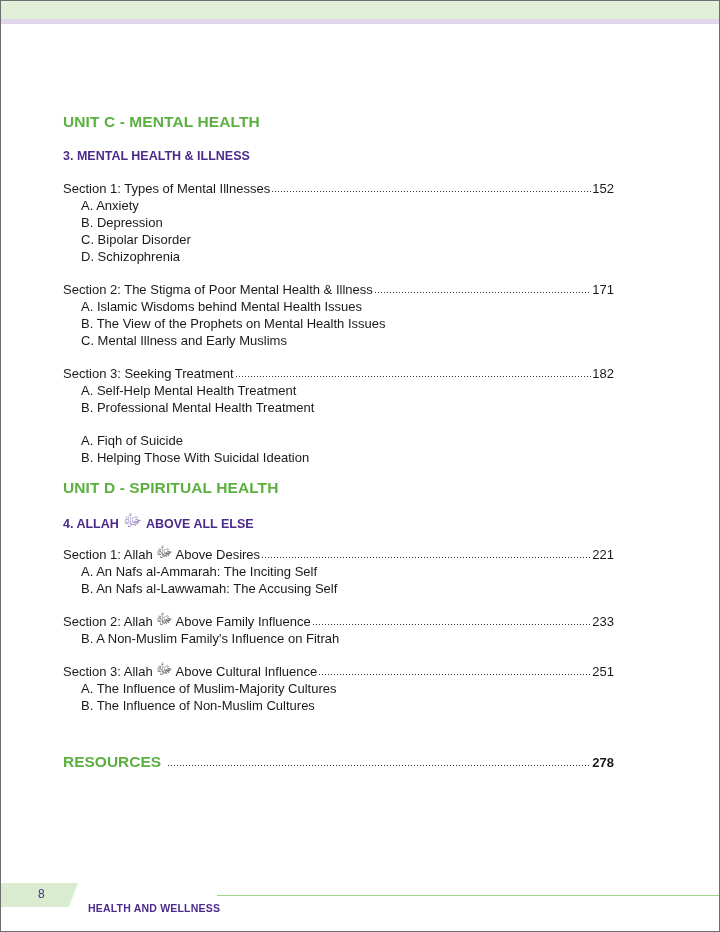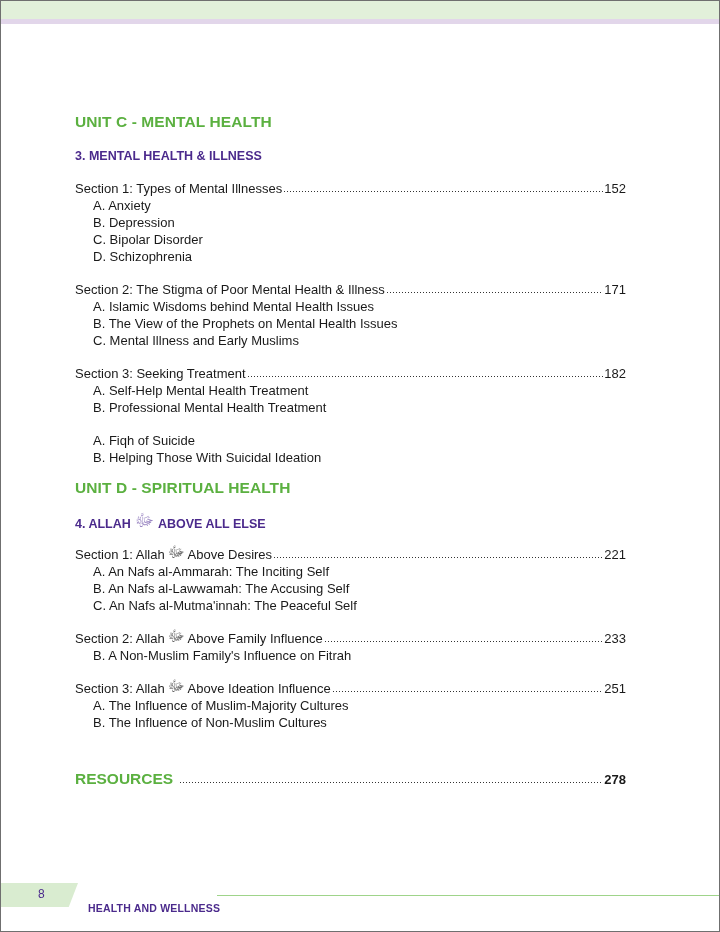--- a/index.html
+++ b/index.html
@@ -9,21 +9,21 @@
     font-family: "Liberation Sans", "DejaVu Sans", sans-serif;
     color: #1a1a1a;
   }
   .frame {
     position: absolute; left: 0; top: 0; width: 718px; height: 930px;
     border: 1px solid #6f6f6f; box-sizing: content-box;
   }
   .top-band-green { position: absolute; left: 1px; top: 1px; width: 718px; height: 18px; background: #e2f0da; }
   .top-band-purple { position: absolute; left: 1px; top: 19px; width: 718px; height: 5px; background: #e2d6ea; }
 
-  .content { position: absolute; left: 63px; top: 112px; width: 551px; margin-left: 12px; }
+  .content { position: absolute; left: 63px; top: 112px; width: 551px; }
 
   .unit-title { color: #5bb040; font-weight: bold; font-size: 15.5px; letter-spacing: 0.1px; margin: 0; height: 20px; line-height: 20px; }
   .chapter-title { color: #4b2a8c; font-weight: bold; font-size: 12.5px; margin: 0; height: 18px; line-height: 18px; }
   .allah-glyph { color: #9a86c2; font-weight: normal; font-size: 17px; font-family: "DejaVu Sans", sans-serif; display: inline-block; transform: translateY(-2px); margin: 0 4px; }
   .allah-glyph-sm { color: #555; font-weight: normal; font-size: 15px; font-family: "DejaVu Sans", sans-serif; display: inline-block; transform: translateY(-2px); margin: 0 3px; }
 
   .toc-row { display: flex; align-items: baseline; font-size: 13px; height: 17px; line-height: 17px; }
   .toc-row .label { white-space: nowrap; }
   .toc-row .leader {
     flex: 1; margin: 0 1px; height: 3px; align-self: flex-end; margin-bottom: 4px;
@@ -106,33 +106,32 @@
   </div>
   <div style="height:15px"></div>
 
   <div class="toc-row">
     <span class="label"><span>Section 1: Allah</span><span class="allah-glyph-sm">ﷻ</span><span>Above Desires</span></span>
     <span class="leader"></span>
     <span class="page">221</span>
   </div>
   <div class="sub-item">A. An Nafs al-Ammarah: The Inciting Self</div>
   <div class="sub-item">B. An Nafs al-Lawwamah: The Accusing Self</div>
-  <div class="sub-item">C. An Nafs al-Mutma'innah: The Peaceful Self</div>
   <div style="height:16px"></div>
 
   <div class="toc-row">
     <span class="label"><span>Section 2: Allah</span><span class="allah-glyph-sm">ﷻ</span><span>Above Family Influence</span></span>
     <span class="leader"></span>
     <span class="page">233</span>
   </div>
   <div class="sub-item">B. A Non-Muslim Family's Influence on Fitrah</div>
   <div style="height:16px"></div>
 
   <div class="toc-row">
-    <span class="label"><span>Section 3: Allah</span><span class="allah-glyph-sm">ﷻ</span><span>Above Ideation Influence</span></span>
+    <span class="label"><span>Section 3: Allah</span><span class="allah-glyph-sm">ﷻ</span><span>Above Cultural Influence</span></span>
     <span class="leader"></span>
     <span class="page">251</span>
   </div>
   <div class="sub-item">A. The Influence of Muslim-Majority Cultures</div>
   <div class="sub-item">B. The Influence of Non-Muslim Cultures</div>
   <div style="height:38px"></div>
 
   <div class="resources-row">
     <span class="label">RESOURCES</span>
     <span class="leader"></span>

